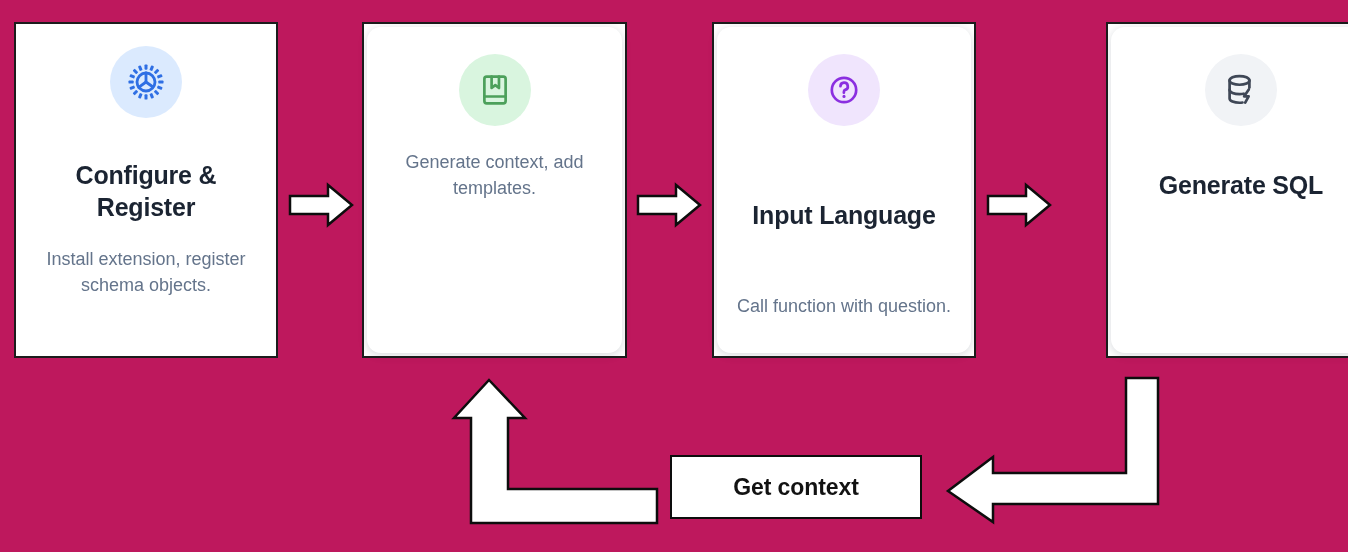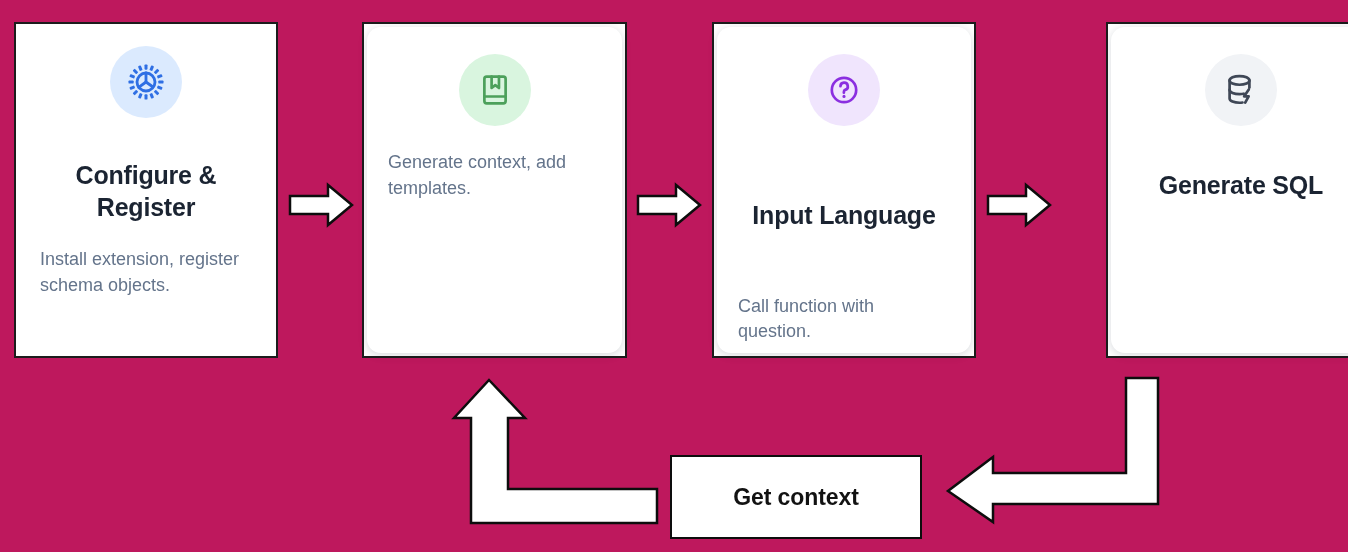--- a/index.html
+++ b/index.html
@@ -67,23 +67,23 @@
     font-weight: bold;
     color: #1b2432;
     text-align: center;
     line-height: 1.26;
     letter-spacing: -0.2px;
     padding: 0 8px;
   }
   .card-desc {
     font-size: 18px;
     color: #64748b;
-    text-align: left;
+    text-align: center;
     line-height: 1.42;
-    padding: 0 24px;
+    padding: 0 8px;
   }
 
   
   .context-box {
     position: absolute;
     box-sizing: border-box;
     border: 2.5px solid #0d0d0d;
     background: #ffffff;
     display: flex;
     align-items: center;
@@ -202,21 +202,21 @@
         </svg>
       </div>
       <div class="card-title" style="margin-top:44px;">Generate SQL</div>
     </div>
   </div>
 
   <svg class="arrow-svg" style="left:944px; top:376px; width:230px; height:152px;" viewBox="0 0 230 152">
     <polygon class="arrow-shape" points="214,2 214,128 49,128 49,146 4,115 49,81 49,97 182,97 182,2"></polygon>
   </svg>
 
-  <div class="context-box" style="left:670px; top:455px; width:252px; height:84px;">
+  <div class="context-box" style="left:670px; top:455px; width:252px; height:64px;">
     <span>Get context</span>
   </div>
 
   <svg class="arrow-svg" style="left:452px; top:377px; width:210px; height:152px;" viewBox="0 0 210 152">
     <polygon class="arrow-shape" points="37,3 73,41 56,41 56,112 205,112 205,146 19,146 19,41 2,41"></polygon>
   </svg>
 
 </div>
 
 </body></html>

